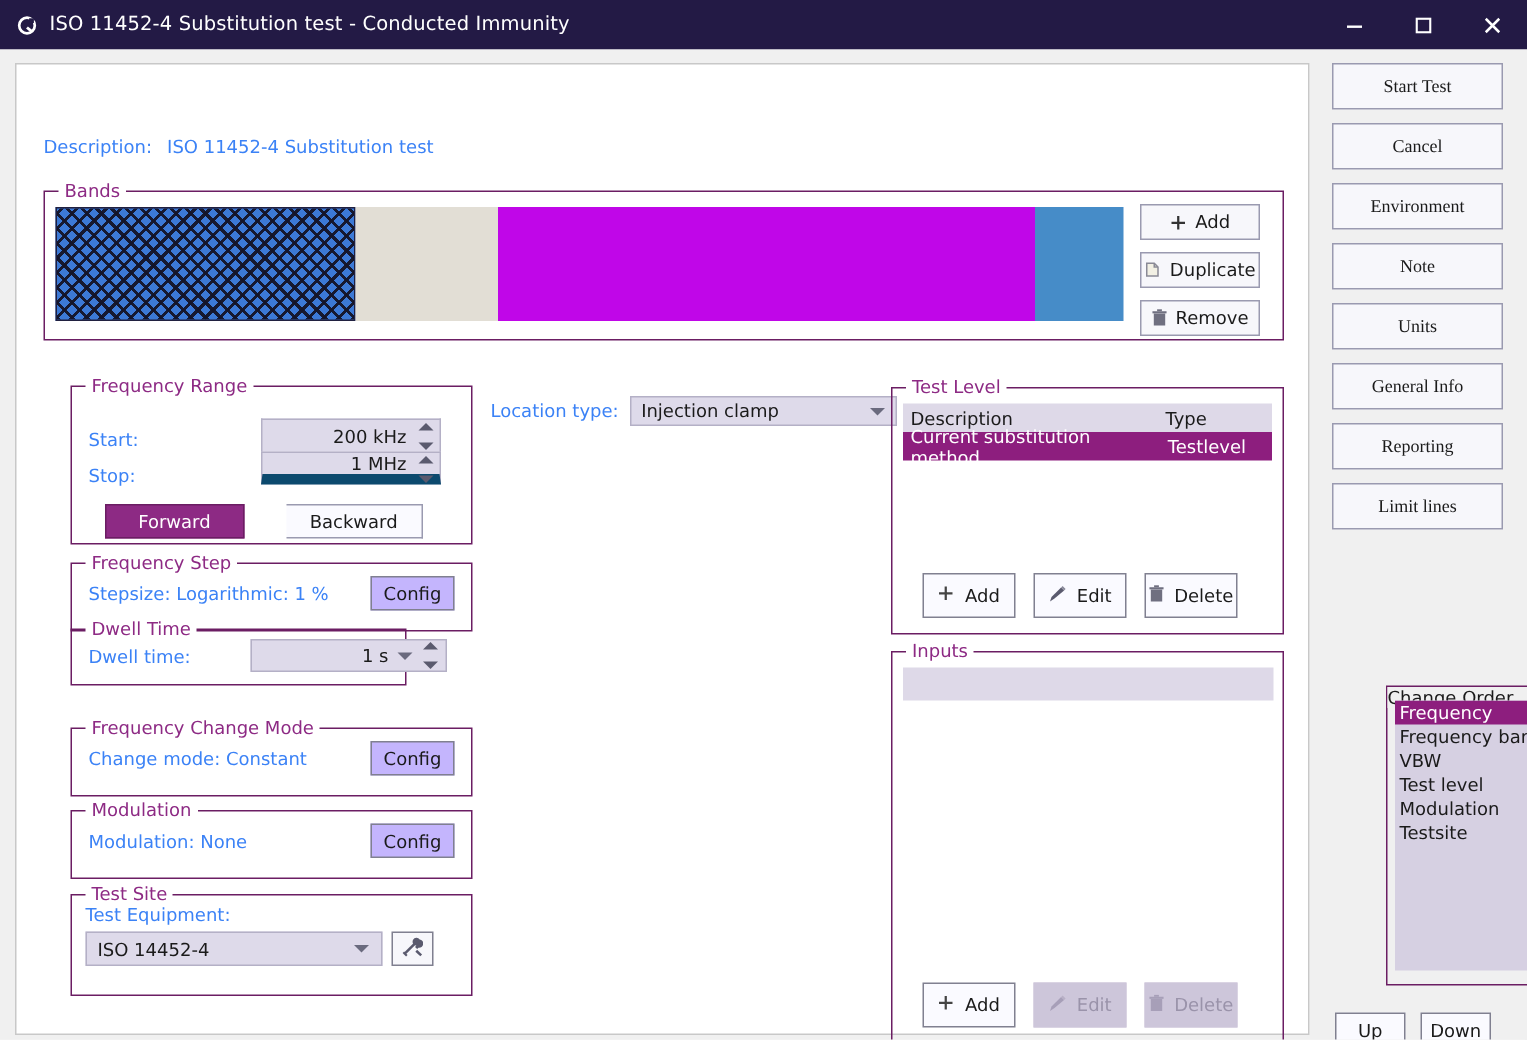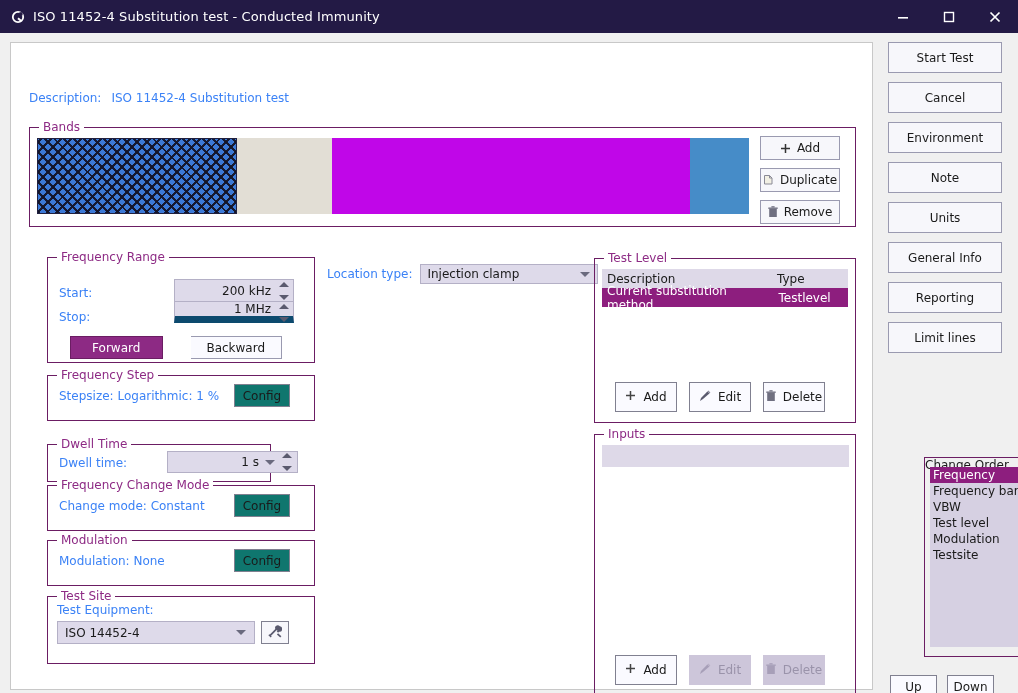--- a/index.html
+++ b/index.html
@@ -139,30 +139,30 @@
   }
   #dir-toggle { position:absolute; left:22px; top:78px; width:212px; height:23px; display:flex;gap:28px; }
   .dir-btn {
     flex:1; display:flex; align-items:center; justify-content:center;
     font-size:12px; border:1px solid #9a9ab0;
   }
   .dir-btn.on  { background:#8d2a84; color:#ffffff; border-color:#6b1d63; }
   .dir-btn.off { background:#fafaff; color:#1a1a1a; border-left:none; }
 
   #freq-step-group { left: 36px; top: 332px; width: 268px; height: 46px; }
-  #dwell-group     { left: 36px; top: 401px; width: 224px; height: 38px; }
+  #dwell-group     { left: 36px; top: 376px; width: 224px; height: 38px; }
   #fcm-group       { left: 36px; top: 442px; width: 268px; height: 46px; }
   #mod-group       { left: 36px; top: 497px; width: 268px; height: 46px; }
   #testsite-group  { left: 36px; top: 553px; width: 268px; height: 68px; }
 
   .grp-text { position:absolute; left: 11px; top: 13px; }
   .config-btn {
-    position:absolute; right: 24px; top: 8px;
+    position:absolute; right: 11px; top: 8px;
     width: 56px; height: 23px;
-    background: #0f766e; border: 1px solid #808090;
+    background: #c4b5fd; border: 1px solid #808090;
     display:flex; align-items:center; justify-content:center;
     font-size: 12px;
   }
 
   #dwell-lbl { position:absolute; left:11px; top:11px; }
   #dwell-field {
     position:absolute; left: 119px; top: 6px; width: 131px; height: 22px;
     background:#dedaea; border:1px solid #b4b0c6;
     display:flex; align-items:center; justify-content:flex-end;
   }
@@ -232,20 +232,21 @@
   }
 
   
   #sidebar { position:absolute; left: 888px; top: 9px; width: 116px; }
   .side-btn {
     width: 114px; height: 31px;
     background:#f7f7fb; border:1px solid #9a9ab0;
     display:flex; align-items:center; justify-content:center;
     font-size:12px; margin-bottom: 9px;
     color:#1a1a1a;
+    font-family:Liberation Serif, serif;
   }
   #change-order-group {
     position:absolute; left: 888px; top: 424px; width: 116px; height: 200px;
     border:1px solid #6b1d63;
     margin-left:36px;
   }
   #change-order-group > .legend { background:#f0f0f0; }
   #co-list {
     position:absolute; left: 5px; top: 9px; width: 104px; height: 180px;
     background:#d6d0e2; overflow:hidden;

